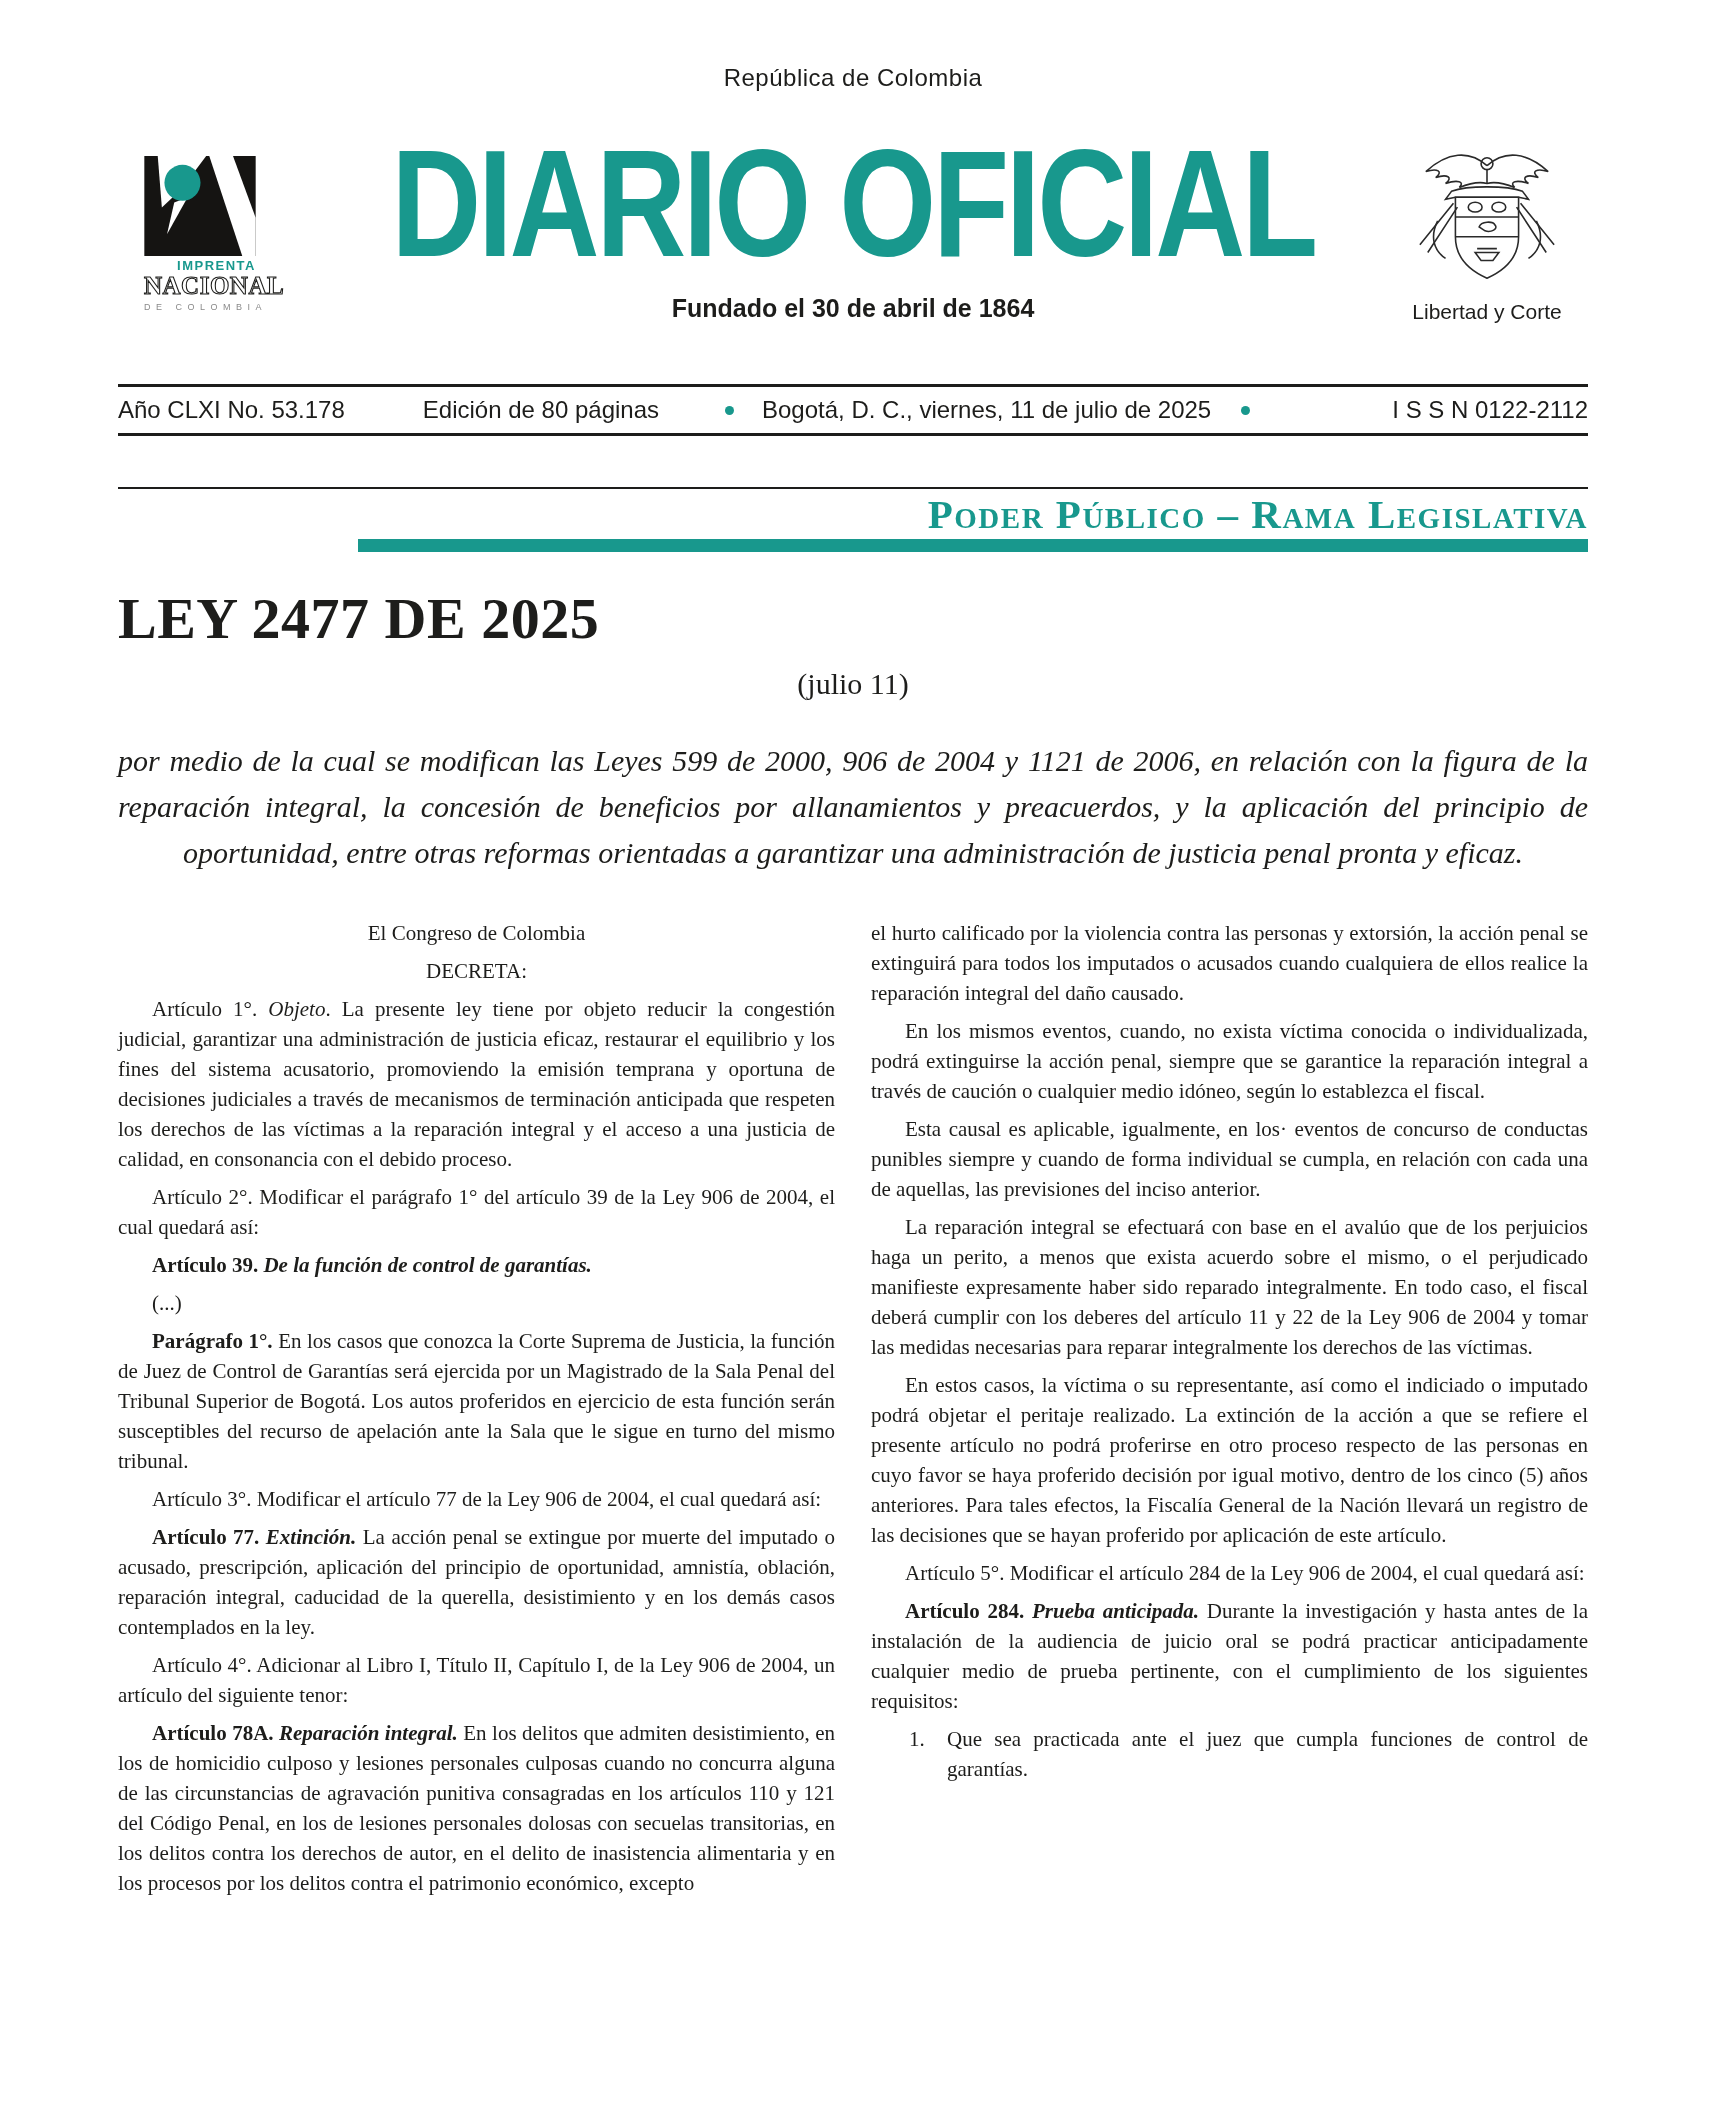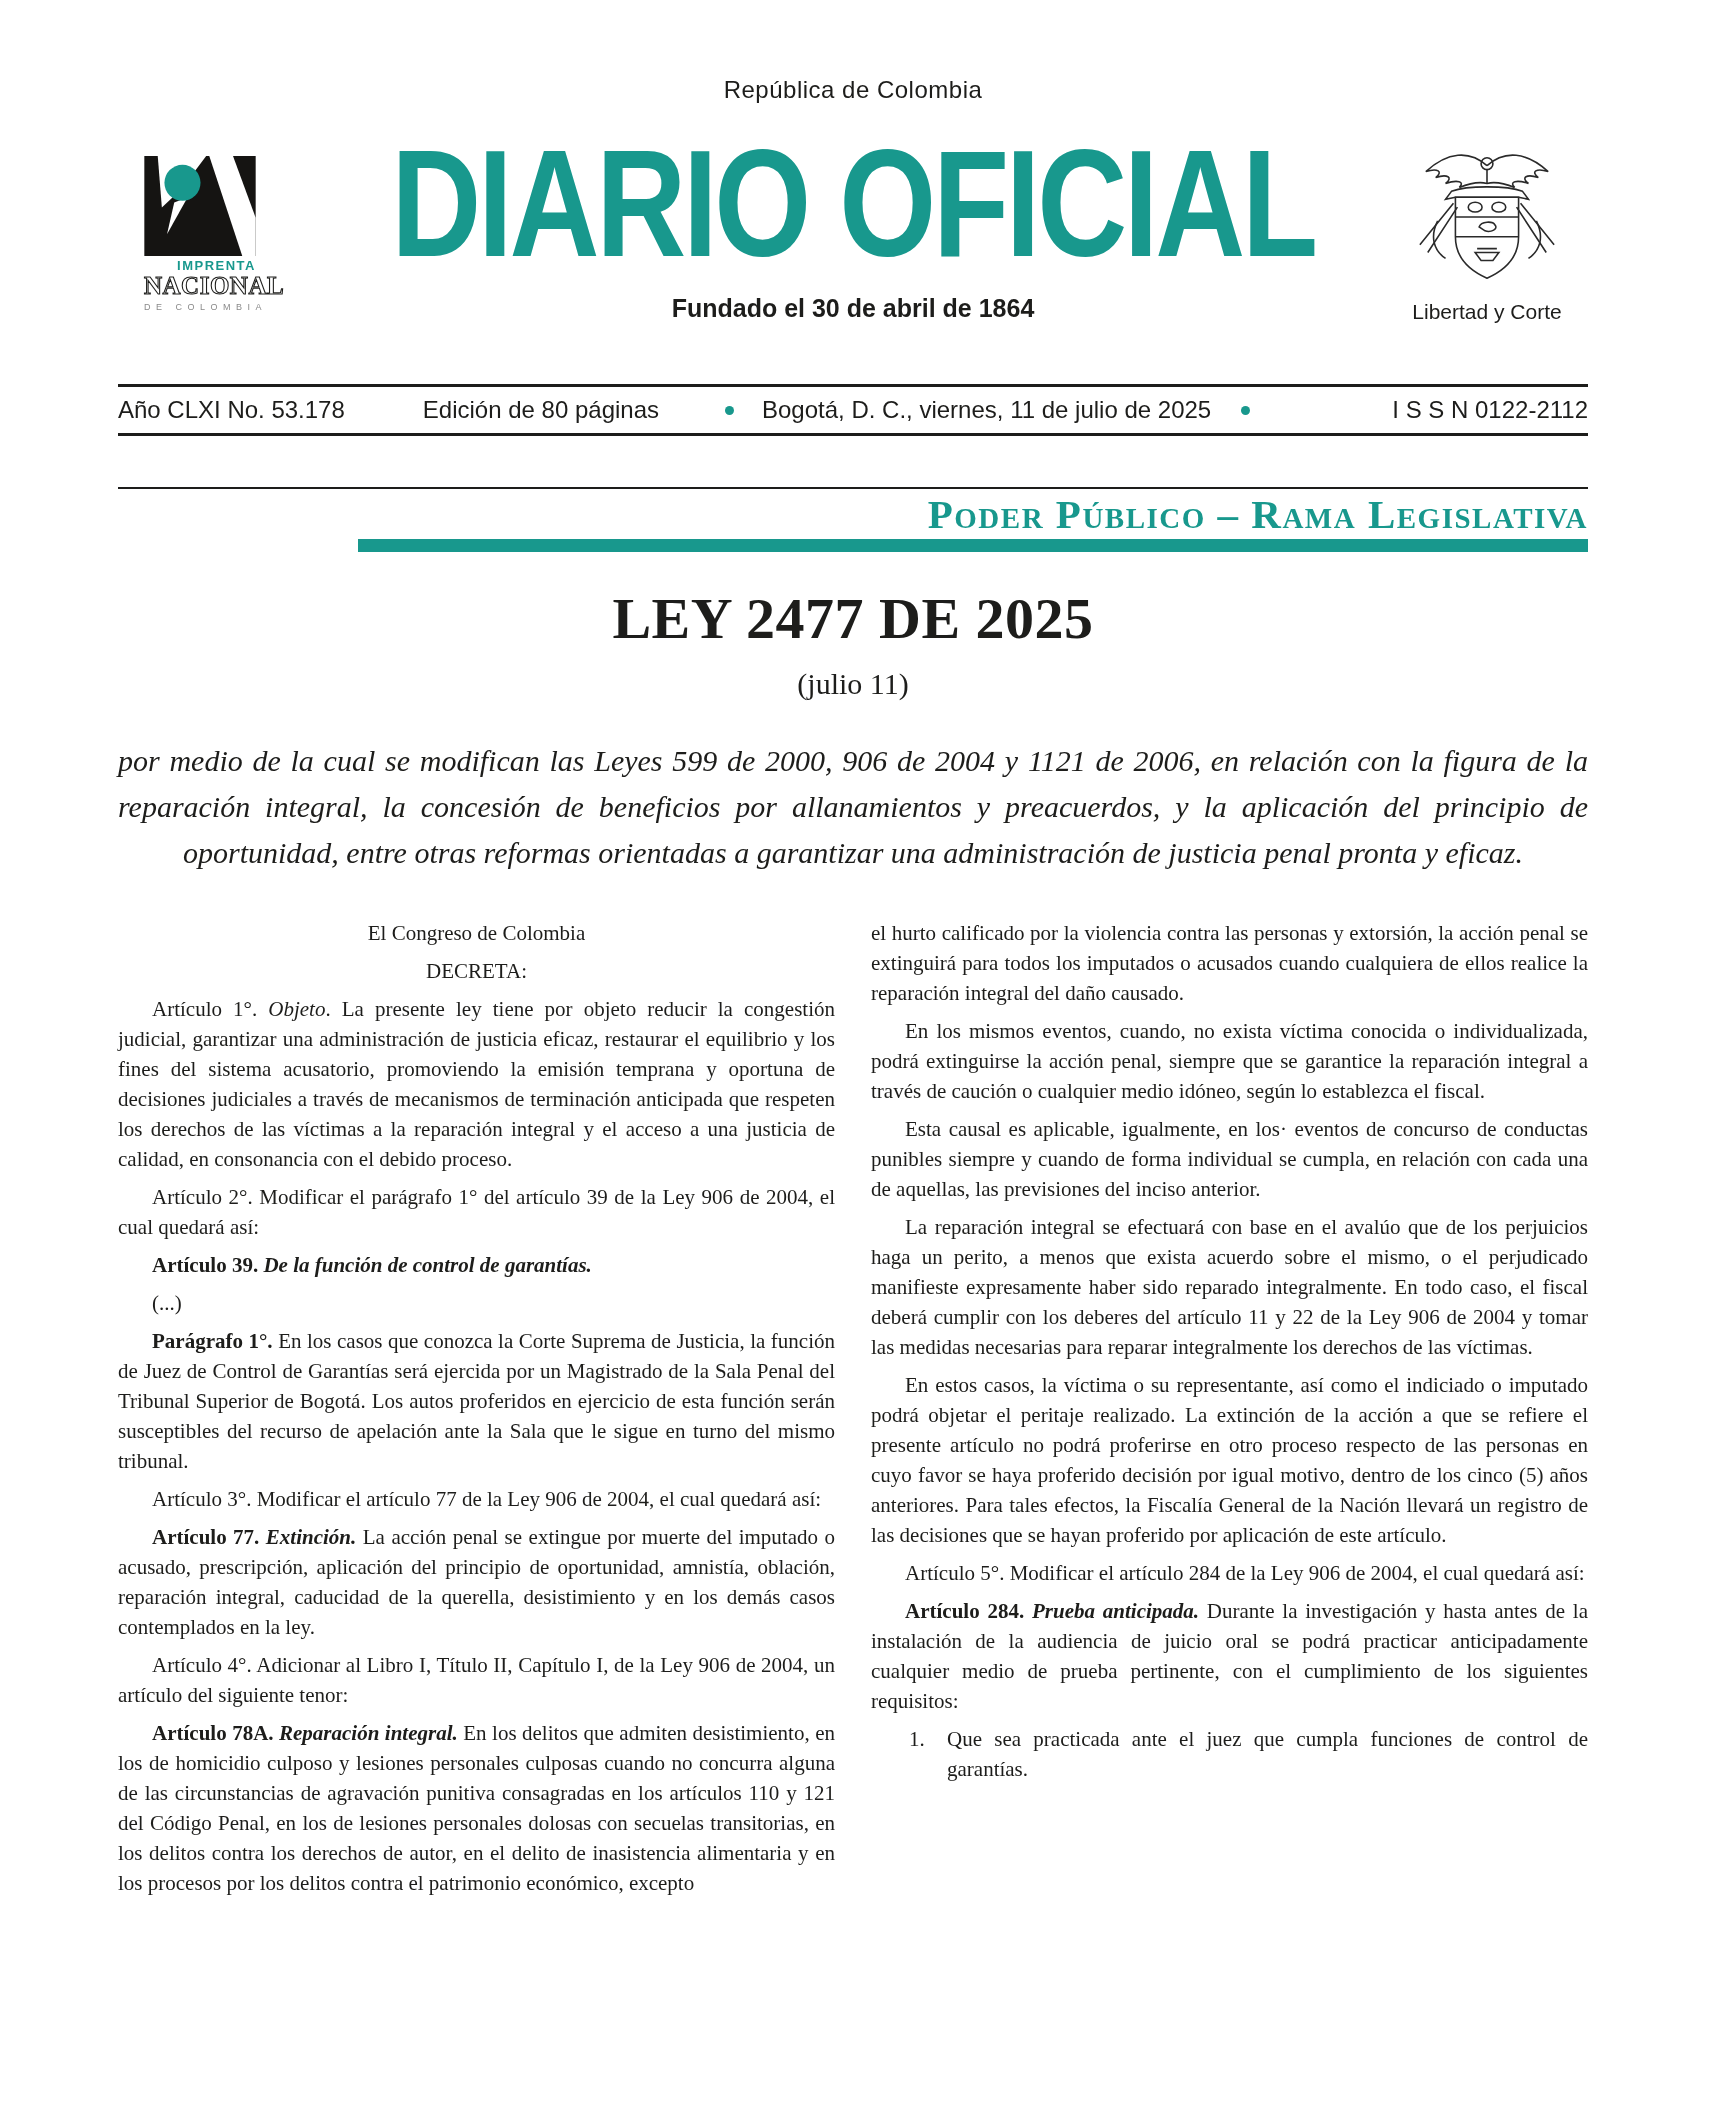--- a/index.html
+++ b/index.html
@@ -4,21 +4,21 @@
 <style>
   :root{ --accent:#18988D; --ink:#1d1d1b; --gray:#8a8a8a; }
   html,body{margin:0;padding:0;background:#e8e8e8;}
   .page{
     width:1713px;height:2126px;background:#ffffff;color:var(--ink);
     position:relative;box-sizing:border-box;padding:0 125px 0 118px;
     font-family:"Liberation Serif", serif;overflow:hidden;margin:0 auto;
   }
   
   .masthead{position:relative;height:384px;}
-  .republic{position:absolute;left:0;right:0;top:76px;text-align:center;
+  .republic{position:absolute;left:0;right:0;top:64px;text-align:center;
     font-family:"Liberation Sans", sans-serif;font-size:24px;letter-spacing:.5px;}
   .logo{position:absolute;left:26px;top:156px;width:112px;}
   .logo svg{display:block;}
   .logo-imprenta{font-family:"Liberation Sans", sans-serif;color:var(--accent);
     font-size:13px;font-weight:bold;letter-spacing:1.5px;text-align:right;margin-top:2px;}
   .logo-nacional{font-family:"Liberation Serif", serif;font-size:25px;font-weight:bold;
     color:#ffffff;-webkit-text-stroke:1.1px var(--ink);letter-spacing:.5px;line-height:26px;text-align:right;}
   .logo-decolombia{font-family:"Liberation Sans", sans-serif;font-size:9px;color:var(--gray);
     letter-spacing:5.5px;text-align:center;margin-top:3px;white-space:nowrap;}
   .bigtitle{position:absolute;left:0;right:0;top:128px;text-align:center;white-space:nowrap;}
@@ -37,21 +37,21 @@
   .dot{width:9px;height:9px;border-radius:50%;background:var(--accent);flex:0 0 auto;}
   .d1{margin-left:66px;} .meta-city{margin-left:28px;} .d2{margin-left:30px;}
   .meta-issn{margin-left:auto;}
   
   .thin-rule{border-top:2.5px solid var(--ink);margin-top:51px;}
   .section-title{margin-top:3px;text-align:right;color:var(--accent);
     font-family:"Liberation Serif", serif;font-weight:bold;font-variant:small-caps;
     font-size:41px;line-height:44px;letter-spacing:1.5px;}
   .teal-bar{height:13px;background:var(--accent);margin-left:240px;margin-top:3px;}
   
-  .law-title{margin-top:33px;text-align:center;font-weight:bold;font-size:58px;letter-spacing:.5px;}
+  .law-title{margin-top:33px;text-align:left;font-weight:bold;font-size:58px;letter-spacing:.5px;}
   .law-date{margin-top:15px;text-align:center;font-size:30px;}
   .summary{margin-top:37px;font-style:italic;font-size:30px;line-height:46px;
     text-align:justify;text-align-last:center;}
   
   .columns{display:flex;gap:36px;margin-top:42px;}
   .column{flex:1 1 0;font-size:21px;line-height:30px;}
   .para{margin:8px 0 0;text-indent:34px;text-align:justify;}
   .para:first-child{margin-top:0;}
   .center{text-align:center;text-indent:0;}
   .noindent{text-indent:0;}

